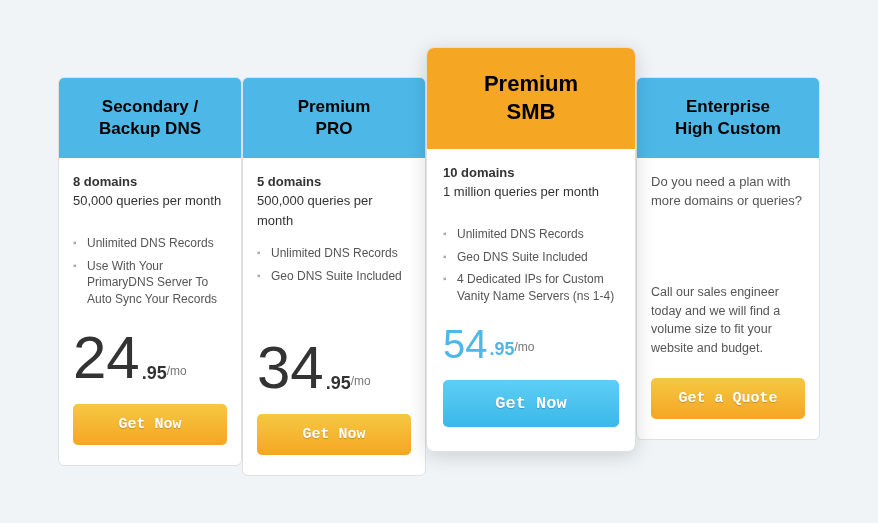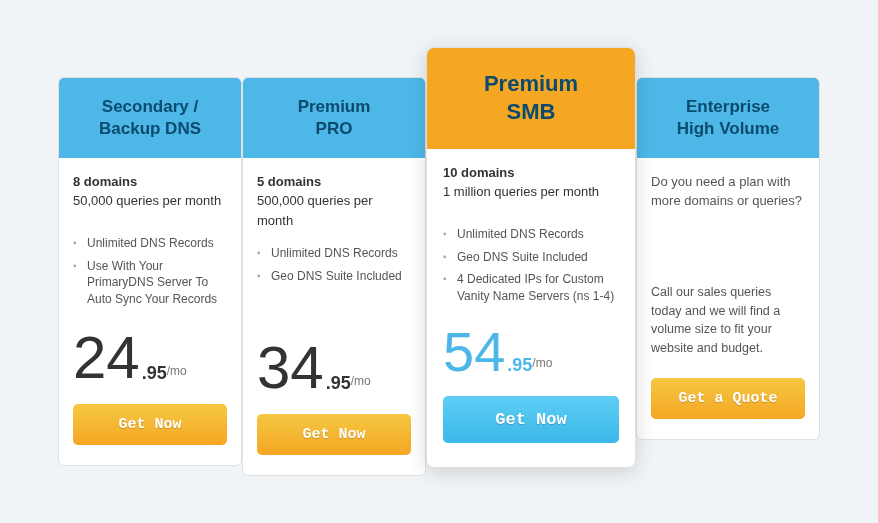--- a/index.html
+++ b/index.html
@@ -46,21 +46,21 @@
     .plan-card:not(.featured) .plan-header {
       background: #4db8e8;
     }
 
     .plan-card.featured .plan-header {
       background: #f5a623;
       padding: 22px 14px;
     }
 
     .plan-title {
-      color: #0c4a6e;
+      color: #000000;
       font-size: 17px;
       font-weight: 700;
       line-height: 1.3;
       text-align: center;
     }
 
     .plan-card.featured .plan-title {
       font-size: 22px;
     }
 
@@ -111,21 +111,21 @@
 
     .price-main {
       font-size: 60px;
       font-weight: 300;
       color: #333;
       line-height: 1;
     }
 
     .plan-card.featured .price-main {
       color: #4db8e8;
-      font-size: 56px;
+      font-size: 40px;
     }
 
     .price-cents-mo {
       display: flex;
       flex-direction: row;
       margin-left: 2px;
       padding-bottom: 6px;
     }
 
     .price-cents {
@@ -257,22 +257,22 @@
             <span class="price-cents">.95</span>
             <span class="price-mo">/mo</span>
           </div>
         </div>
         <button class="plan-cta-btn btn-blue">Get Now</button>
       </div>
     </div>
     <div class="plan-card">
       <div class="plan-header">
         <div class="plan-title" style="white-space: pre-line;">Enterprise
-High Volume</div>
+High Custom</div>
       </div>
       <div class="plan-body">
         <div class="enterprise-text">Do you need a plan with more domains or queries?</div>
         <div style="min-height: 60px;"></div>
-        <div class="enterprise-note">Call our sales queries today and we will find a volume size to fit your website and budget.</div>
+        <div class="enterprise-note">Call our sales engineer today and we will find a volume size to fit your website and budget.</div>
         <button class="plan-cta-btn btn-orange">Get a Quote</button>
       </div>
     </div>
   </div>
 
 </body></html>

